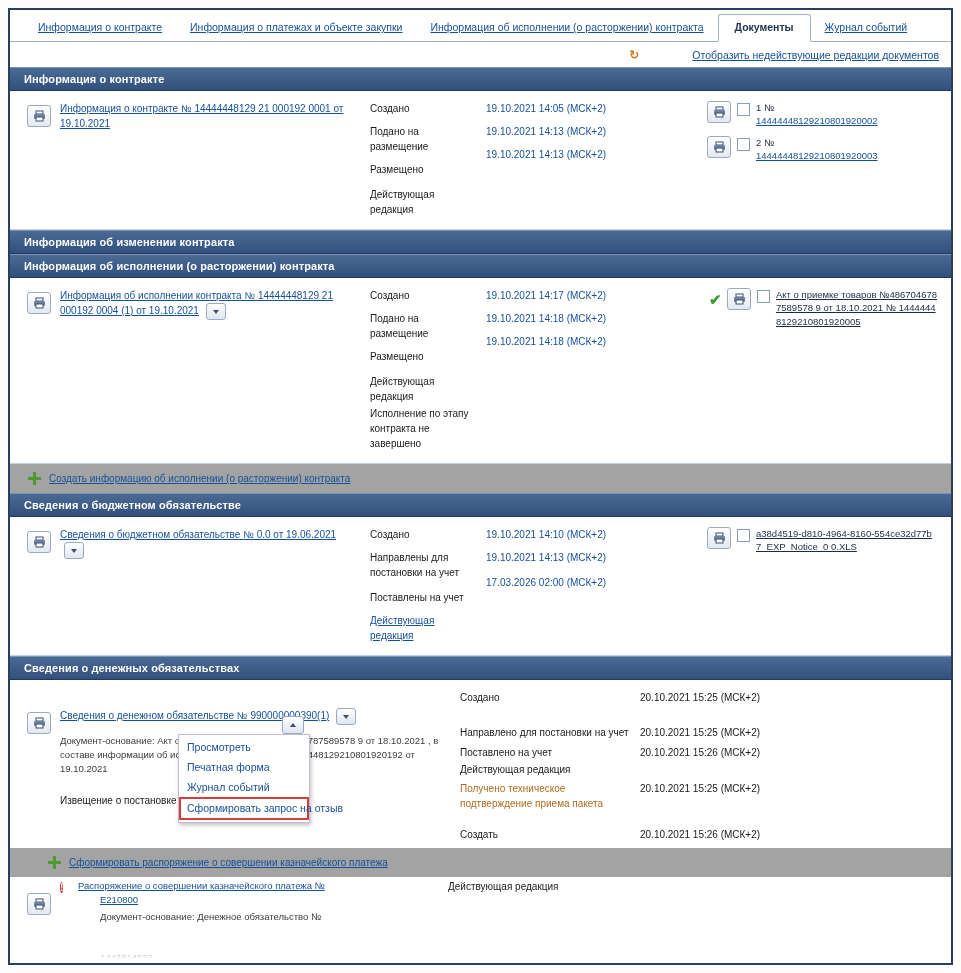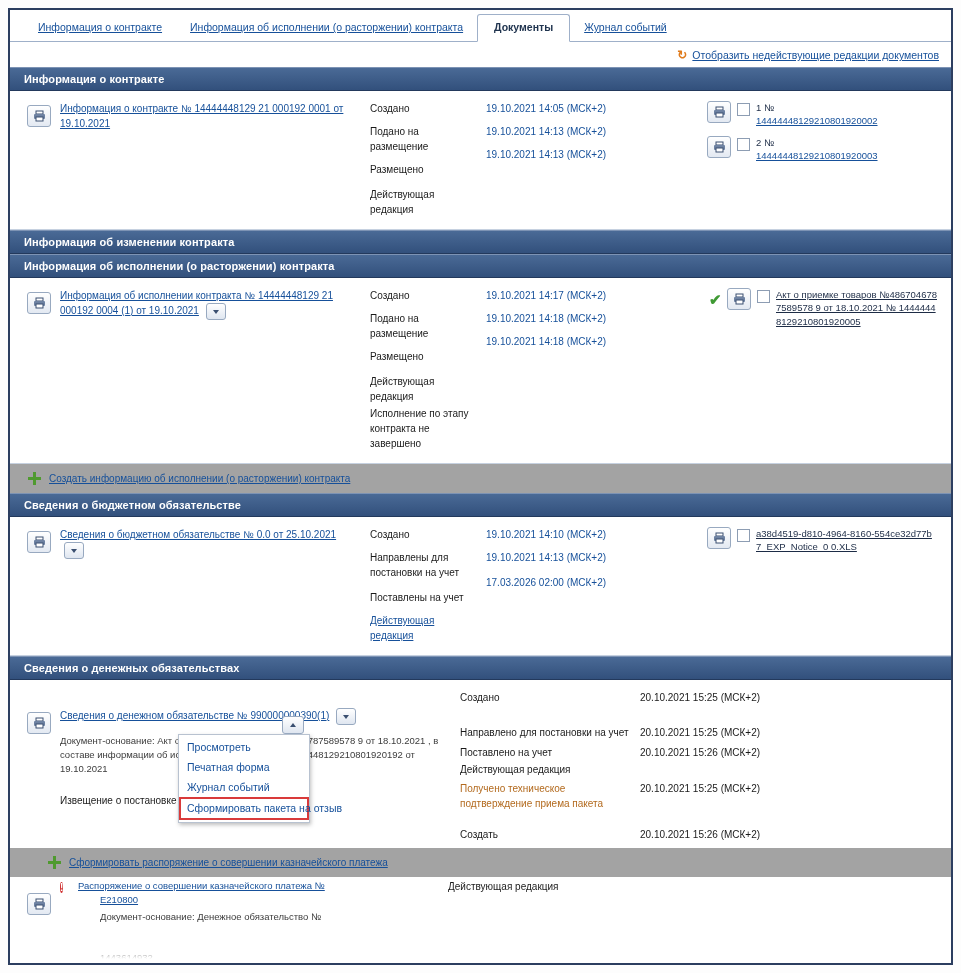--- a/index.html
+++ b/index.html
@@ -83,20 +83,21 @@
     color: #e07b1c;
     font-size: 12px;
     font-weight: bold;
     line-height: 1;
   }
   .toolline-link {
     color: #16509a;
     font-size: 10.5px;
     text-decoration: underline;
     cursor: pointer;
+    margin-left: 48px;
   }
 
   
   .sec-head {
     background: linear-gradient(#4a6a96, #32507c);
     color: #ffffff;
     font-weight: bold;
     font-size: 11px;
     padding: 5px 0 5px 14px;
     border-top: 1px solid #7d93b4;
@@ -315,20 +316,21 @@
 </style>
 </head>
 <body>
 
 <div id="page">
   <div class="frame">
     <div class="inner">
 
       <div class="tabbar">
         <div class="tab">Информация о контракте</div>
+        <div class="tab">Информация о платежах и объекте закупки</div>
         <div class="tab">Информация об исполнении (о расторжении) контракта</div>
         <div class="tab active">Документы</div>
         <div class="tab">Журнал событий</div>
       </div>
 
       <div class="toolline">
         <span class="refresh-ico">↻</span>
         <span class="toolline-link">Отобразить недействующие редакции документов</span>
       </div>
 
@@ -455,21 +457,21 @@
           <div class="col-ico">
             <span class="btn-ico">
               <svg width="13" height="12" viewBox="0 0 13 12">
                   <rect x="3" y="1" width="7" height="3" fill="#fff" stroke="#3a4f70"></rect>
                   <rect x="1" y="4" width="11" height="5" rx="1" fill="#6e82a2"></rect>
                   <rect x="3" y="7" width="7" height="4" fill="#fff" stroke="#3a4f70"></rect>
                 </svg>
             </span>
           </div>
           <div class="col-name smalltxt">
-            <span class="link">Сведения о бюджетном обязательстве № 0.0 от 25.10.2021</span>
+            <span class="link">Сведения о бюджетном обязательстве № 0.0 от 19.06.2021</span>
             <span class="dropbtn">
                 <span class="caret"></span>
               </span>
           </div>
           <div class="col-status smalltxt">
             <div>Создано</div>
             <div style="margin-top:8px">Направлены для постановки на учет</div>
             <div style="margin-top:10px">Поставлены на учет</div>
             <div style="margin-top:8px" class="link">Действующая редакция</div>
           </div>
@@ -603,21 +605,21 @@
           <div class="col-spacer"></div>
         </div>
 
         <div class="ctxbtn" style="left:272px; top:36px;">
           <span class="caret up"></span>
         </div>
         <div class="ctxmenu" style="left:152px; top:54px;">
           <div class="mi">Просмотреть</div>
           <div class="mi">Печатная форма</div>
           <div class="mi">Журнал событий</div>
-          <div class="mi hl">Сформировать пакета на отзыв</div>
+          <div class="mi hl">Сформировать запрос на отзыв</div>
         </div>
 
       </div>
 
       <div class="scroll-fade"></div>
     </div>
   </div>
 </div>
 
 </body></html>

